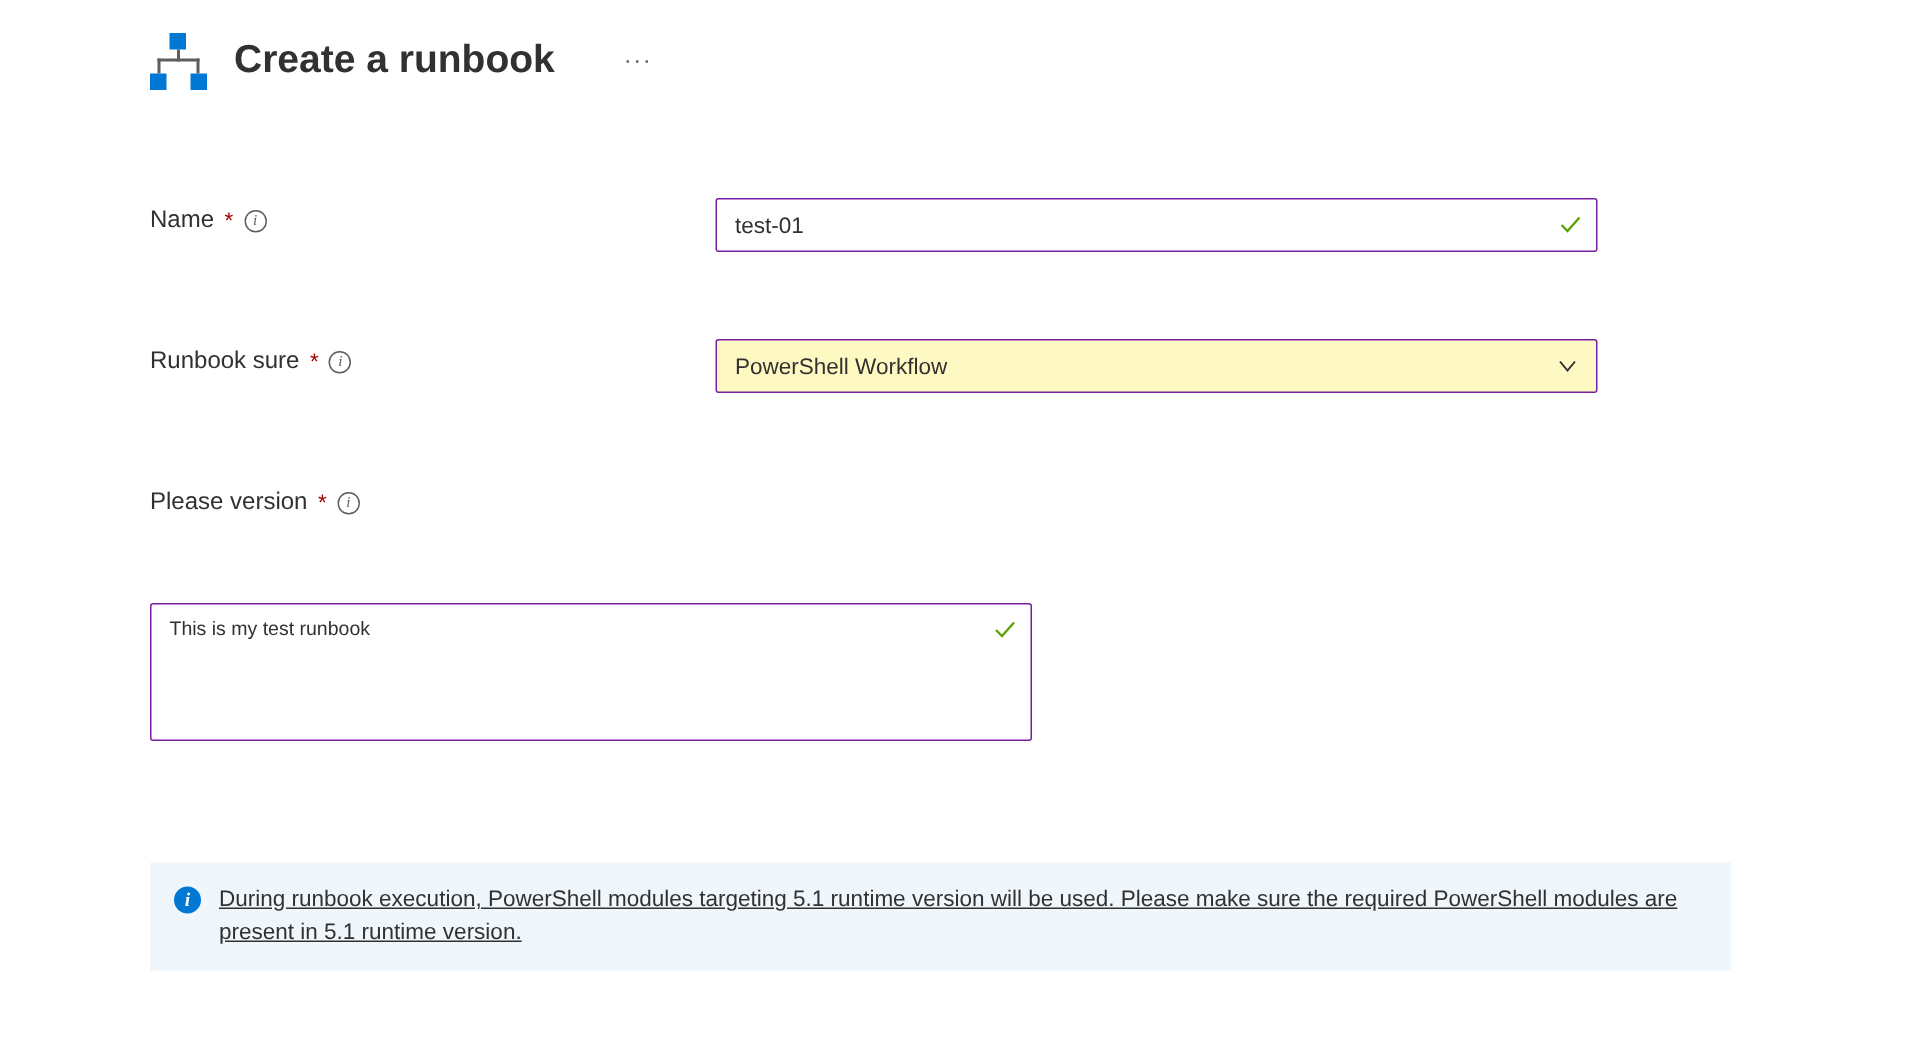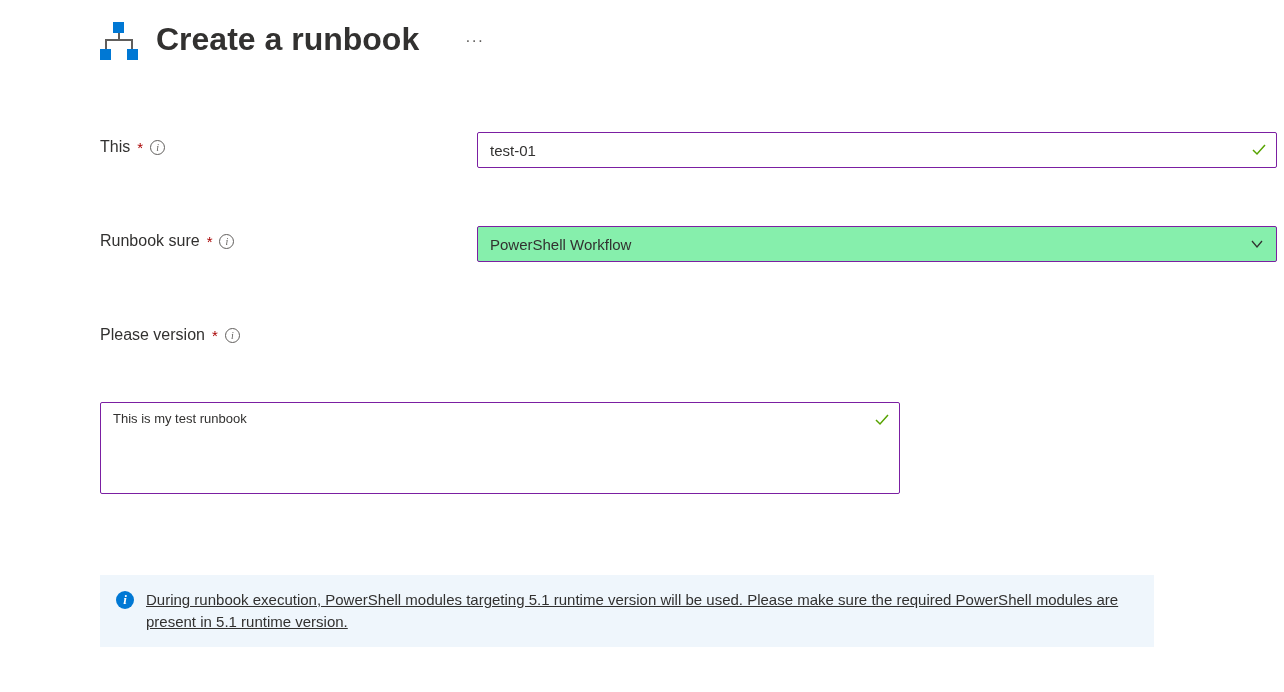--- a/index.html
+++ b/index.html
@@ -80,21 +80,21 @@
     }
     .header-icon .line-v-r {
       position: absolute;
       top: 17px;
       right: 5px;
       width: 2px;
       height: 10px;
       background: #605e5c;
     }
     .page-title {
-      font-size: 32px;
+      font-size: 26px;
       font-weight: 600;
       color: #323130;
     }
     .more-dots {
       font-size: 16px;
       color: #605e5c;
       letter-spacing: 1px;
       cursor: pointer;
       margin-left: 28px;
       margin-top: 4px;
@@ -128,42 +128,42 @@
       display: inline-flex;
       align-items: center;
       justify-content: center;
       font-size: 10px;
       color: #605e5c;
       font-style: italic;
       font-family: Georgia, serif;
       cursor: pointer;
     }
     .input-col {
-      width: 800px;
+      width: 588px;
       position: relative;
     }
     .text-input {
       width: 100%;
       height: 36px;
       border: 1px solid #7b1fa2;
       border-radius: 2px;
       padding: 0 36px 0 12px;
       font-size: 15px;
       font-family: inherit;
       color: #323130;
       outline: none;
     }
     .select-box {
       width: 100%;
       height: 36px;
       border: 1px solid #7b1fa2;
       border-radius: 2px;
       padding: 0 36px 0 12px;
       font-size: 15px;
-      background: #86efac;
+      background: #fef9c3;
       display: flex;
       align-items: center;
       cursor: pointer;
       position: relative;
     }
     .select-box.gray {
       border: 1px solid #605e5c;
     }
     .textarea-input {
       width: 100%;
@@ -249,21 +249,21 @@
       <div class="line-v-r"></div>
       <div class="node-bl"></div>
       <div class="node-br"></div>
     </div>
     <h1 class="page-title">Create a runbook</h1>
     <span class="more-dots">···</span>
   </div>
 
   <div class="form-row">
     <div class="label-col">
-      <span>This</span>
+      <span>Name</span>
       <span class="required">*</span>
       <span class="info-icon">i</span>
     </div>
     <div class="input-col">
       <input type="text" class="text-input" value="test-01" style="">
       <span class="check-icon">
         <svg viewBox="0 0 16 16">
             <polyline points="2,8 6,12 14,3"></polyline>
           </svg>
       </span>

